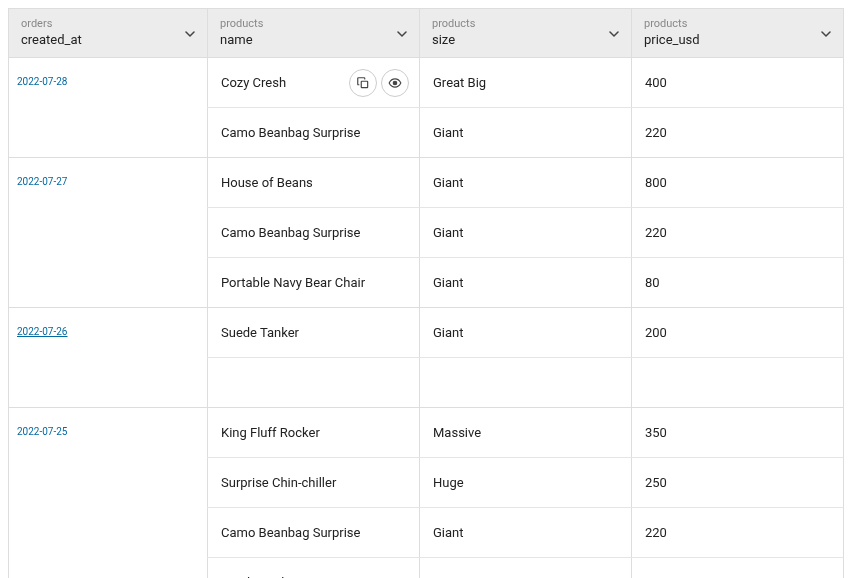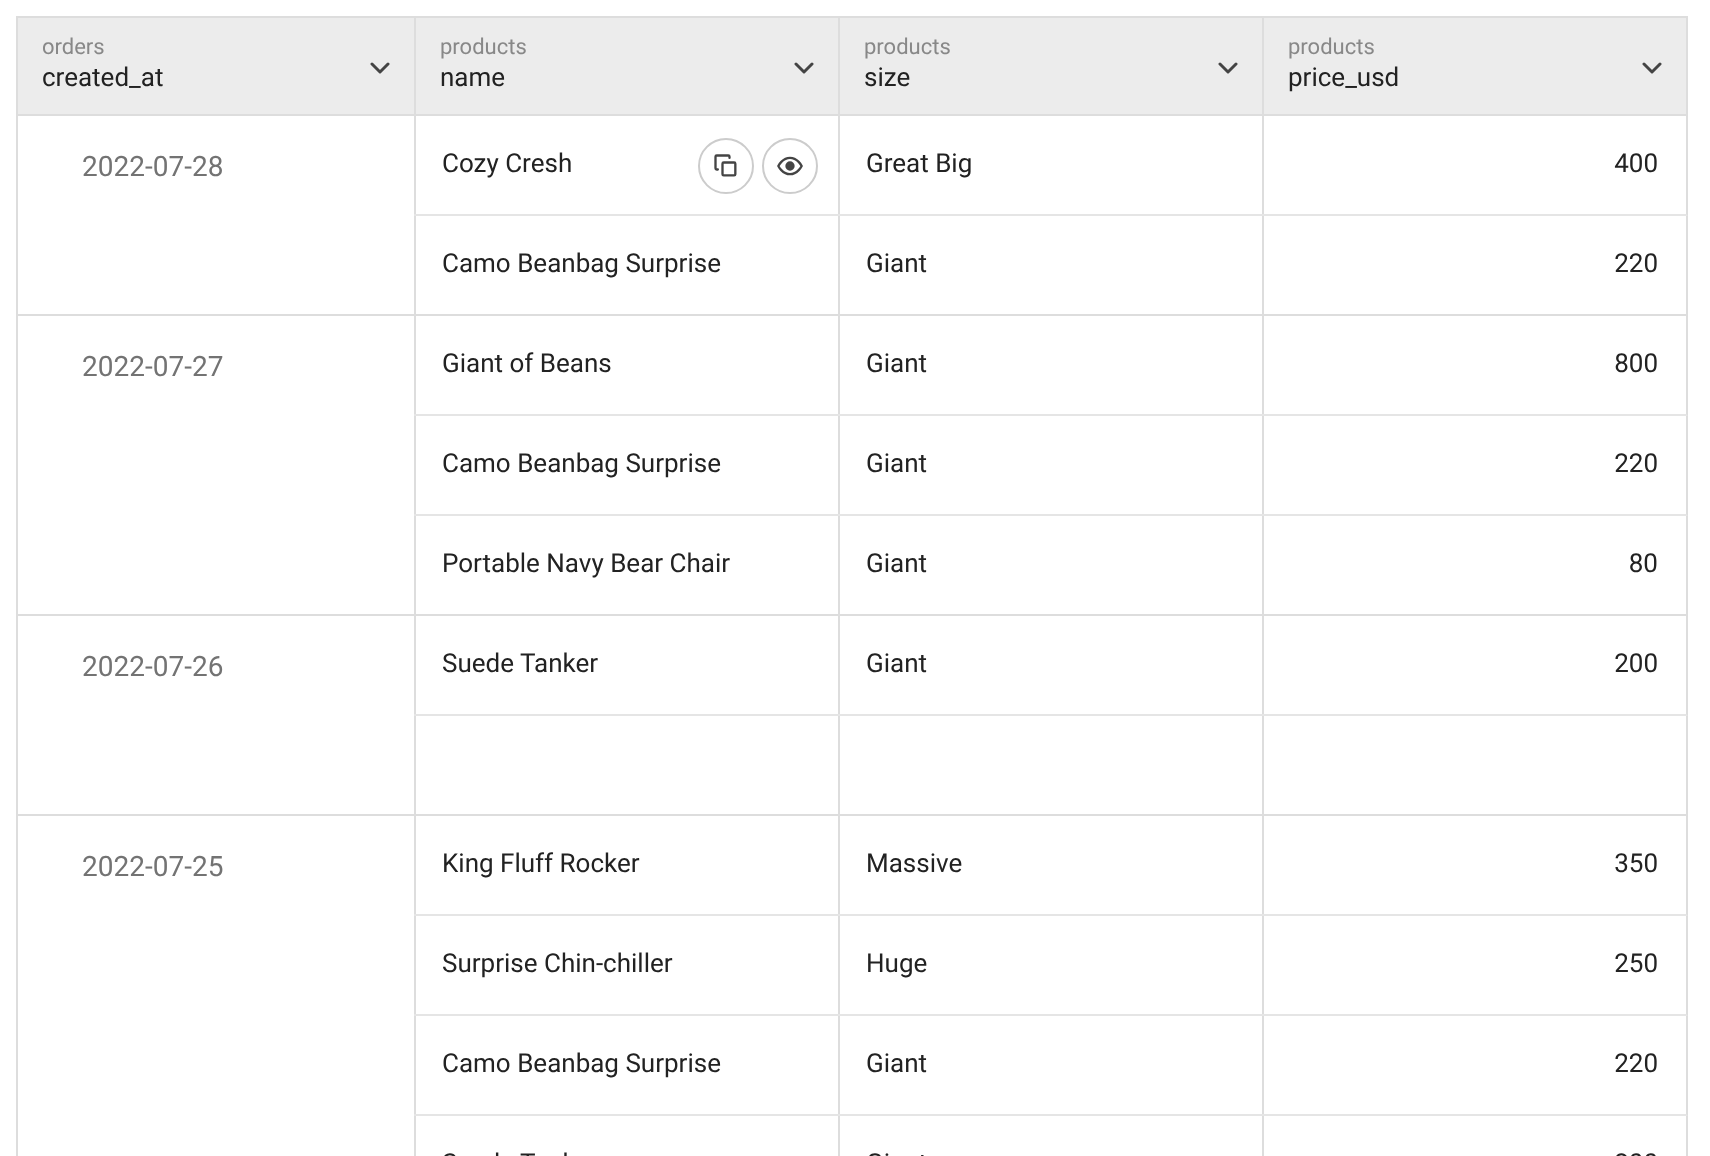--- a/index.html
+++ b/index.html
@@ -42,23 +42,23 @@
       right: 12px;
       top: 50%;
       transform: translateY(-50%);
       color: #444;
       font-size: 12px;
       cursor: pointer;
     }
     .group-cell {
       border: 1px solid #ddd;
       border-top: none;
-      padding: 18px 32px;
-      font-size: 14px;
-      color: #737373;
+      padding: 18px 8px;
+      font-size: 10px;
+      color: #0369a1;
       position: relative;
       margin-left: 0;
     }
     .sub-cells-col {
       display: flex;
       flex-direction: column;
     }
     .sub-cell {
       border-right: 1px solid #ddd;
       border-bottom: 1px solid #e5e5e5;
@@ -68,21 +68,21 @@
       height: 50px;
       display: flex;
       align-items: center;
       position: relative;
       margin-left: -1px;
     }
     .sub-cells-col .sub-cell:last-child {
       border-bottom: 1px solid #ddd;
     }
     .price-col .sub-cell {
-      justify-content: flex-end;
+      justify-content: flex-start;
     }
     .row-actions {
       position: absolute;
       right: 10px;
       top: 50%;
       transform: translateY(-50%);
       display: flex;
       gap: 4px;
     }
     .icon-btn {
@@ -178,21 +178,21 @@
           </div>
         </div><div class="sub-cells-col price-col" style="grid-row: span 2;">
           <div class="sub-cell">
             <span>400</span>
           </div>
           <div class="sub-cell">
             <span>220</span>
           </div>
         </div><div class="group-cell" style="grid-row: span 3;"><span>2022-07-27</span></div><div class="sub-cells-col" style="grid-row: span 3;">
           <div class="sub-cell">
-            <span>Giant of Beans</span>
+            <span>House of Beans</span>
           </div>
           <div class="sub-cell">
             <span>Camo Beanbag Surprise</span>
           </div>
           <div class="sub-cell">
             <span>Portable Navy Bear Chair</span>
           </div>
         </div><div class="sub-cells-col" style="grid-row: span 3;">
           <div class="sub-cell">
             <span>Giant</span>
@@ -206,21 +206,21 @@
         </div><div class="sub-cells-col price-col" style="grid-row: span 3;">
           <div class="sub-cell">
             <span>800</span>
           </div>
           <div class="sub-cell">
             <span>220</span>
           </div>
           <div class="sub-cell">
             <span>80</span>
           </div>
-        </div><div class="group-cell" style="grid-row: span 2;"><span>2022-07-26</span></div><div class="sub-cells-col" style="grid-row: span 2;">
+        </div><div class="group-cell" style="grid-row: span 2; text-decoration: underline;"><span>2022-07-26</span></div><div class="sub-cells-col" style="grid-row: span 2;">
           <div class="sub-cell">
             <span>Suede Tanker</span>
           </div>
           <div class="spacer"></div>
         </div><div class="sub-cells-col" style="grid-row: span 2;">
           <div class="sub-cell">
             <span>Giant</span>
           </div>
           <div class="spacer"></div>
         </div><div class="sub-cells-col price-col" style="grid-row: span 2;">

